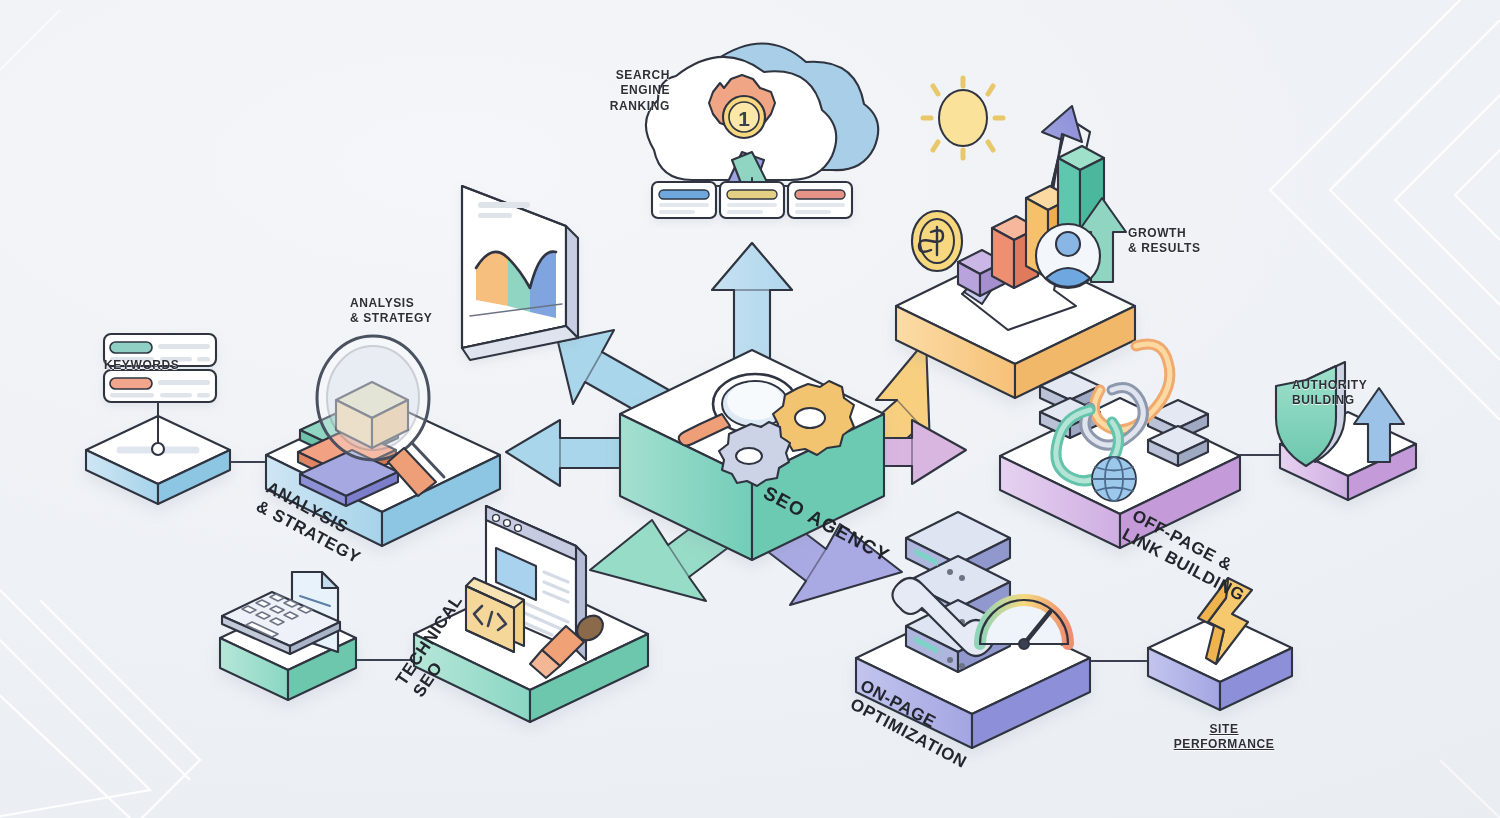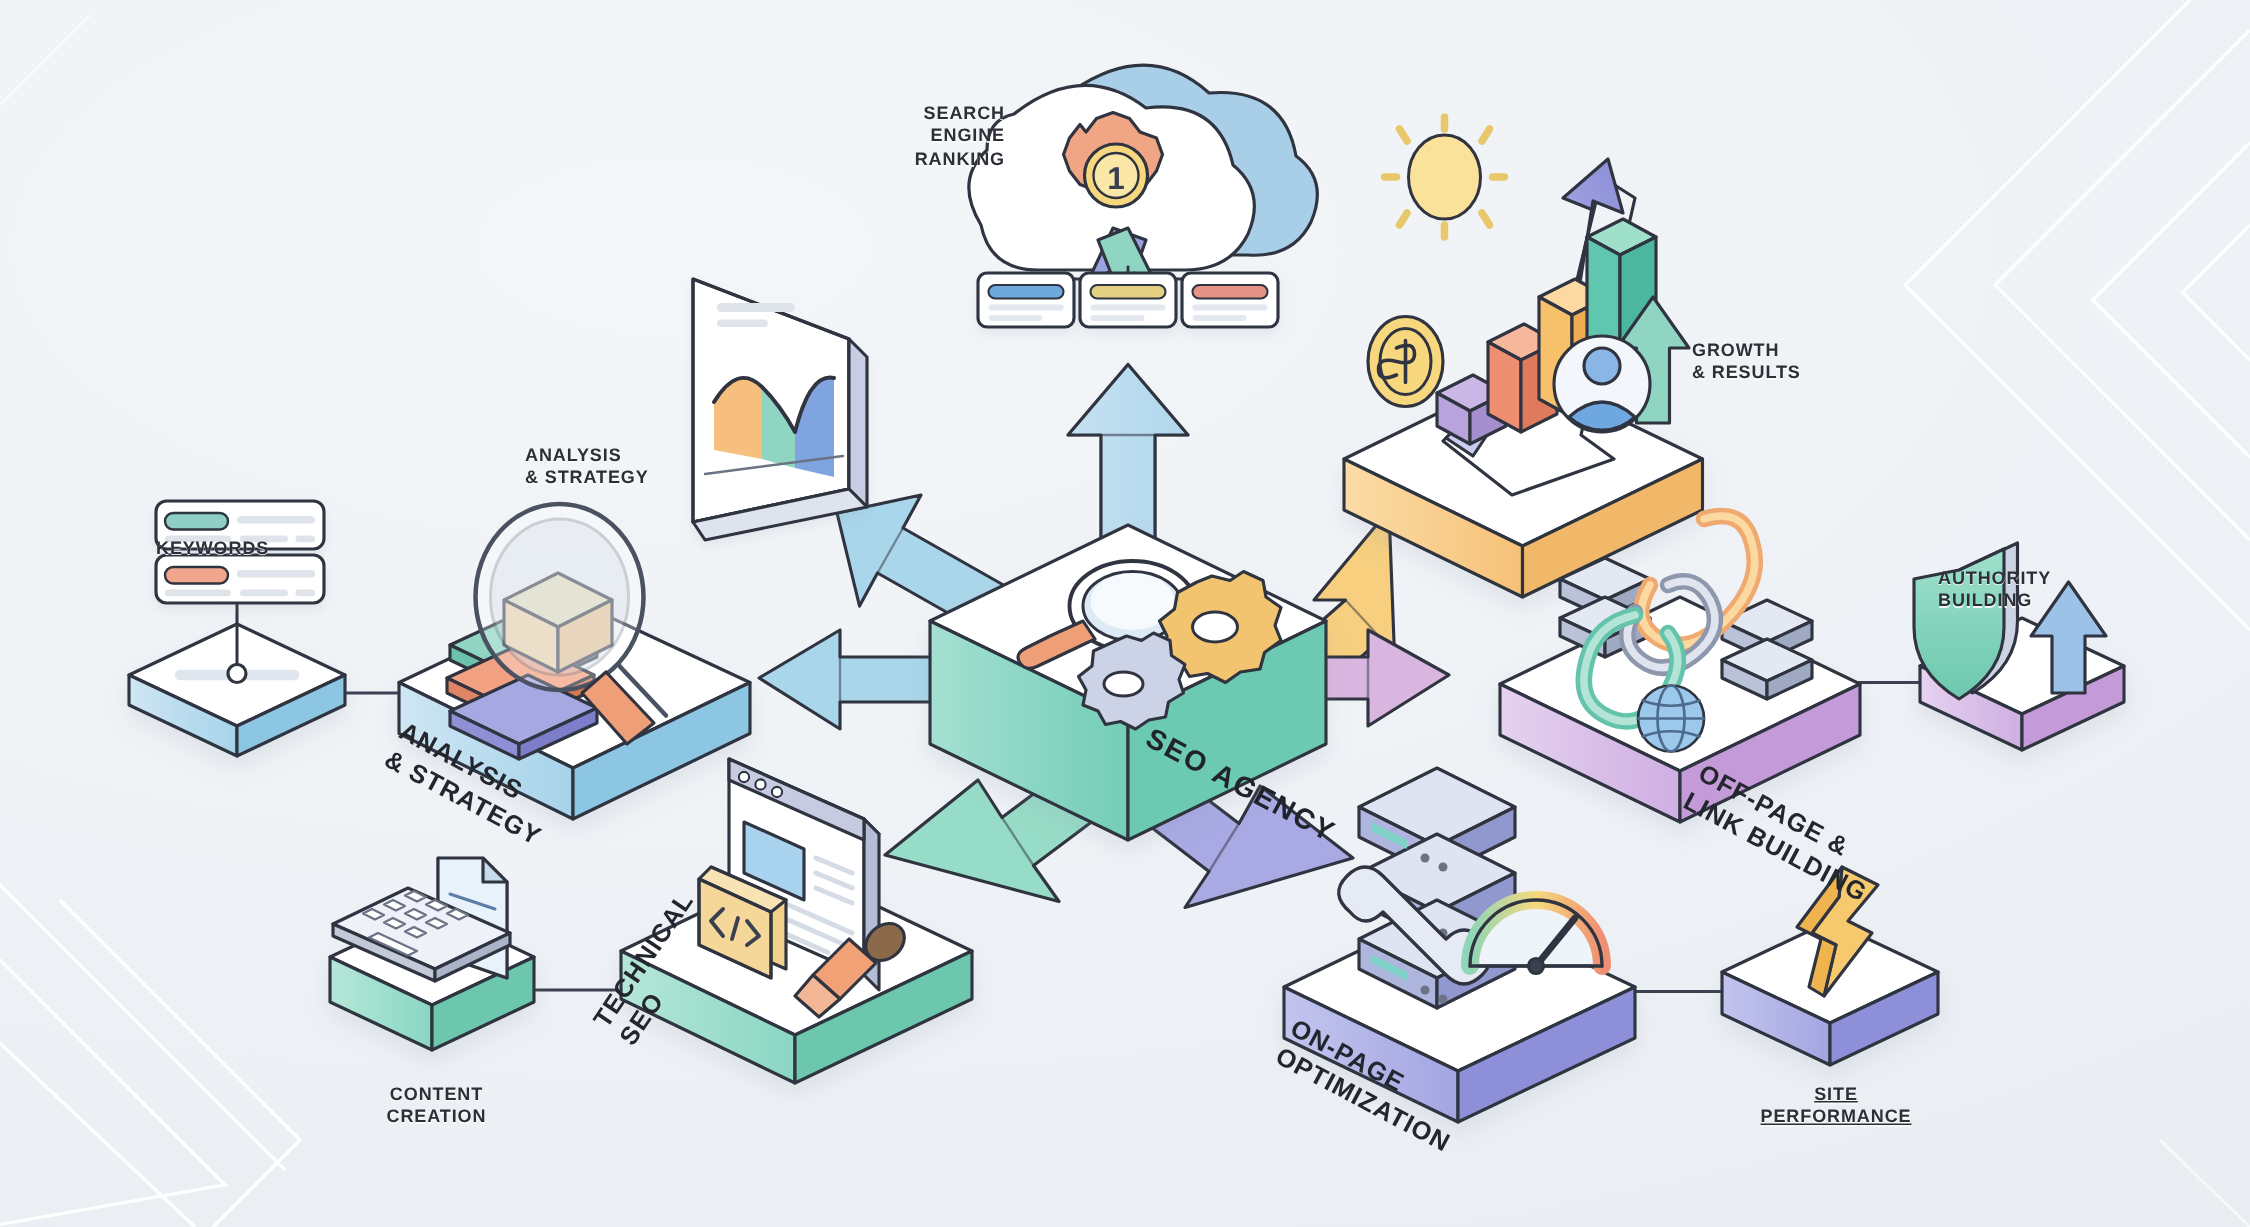--- a/index.html
+++ b/index.html
@@ -635,22 +635,20 @@
   <div class="lbl right" style="left:560px;  top:68px;  width:110px;">SEARCH
 ENGINE
 RANKING</div>
 
   <div class="lbl left" style="left:1128px; top:178px; width:200px;">GROWTH
 &amp; RESULTS</div>
 
   <div class="lbl left" style="left:1292px; top:330px; width:200px;">AUTHORITY
 BUILDING</div>
 
-  <div class="lbl center" style="left:196px;  top:722px; width:190px;">CONTENT
-CREATION</div>
 
   <div class="lbl center" style="left:1124px; top:722px; width:200px;text-decoration:underline;">SITE
 PERFORMANCE</div>
 
   <div class="lbl-iso" style="left:272px; top:478px; transform:rotate(28deg);">ANALYSIS
 &amp; STRATEGY</div>
 
   <div class="lbl-iso" style="left:392px; top:678px; transform:rotate(-56deg);">TECHNICAL
 SEO</div>
 

